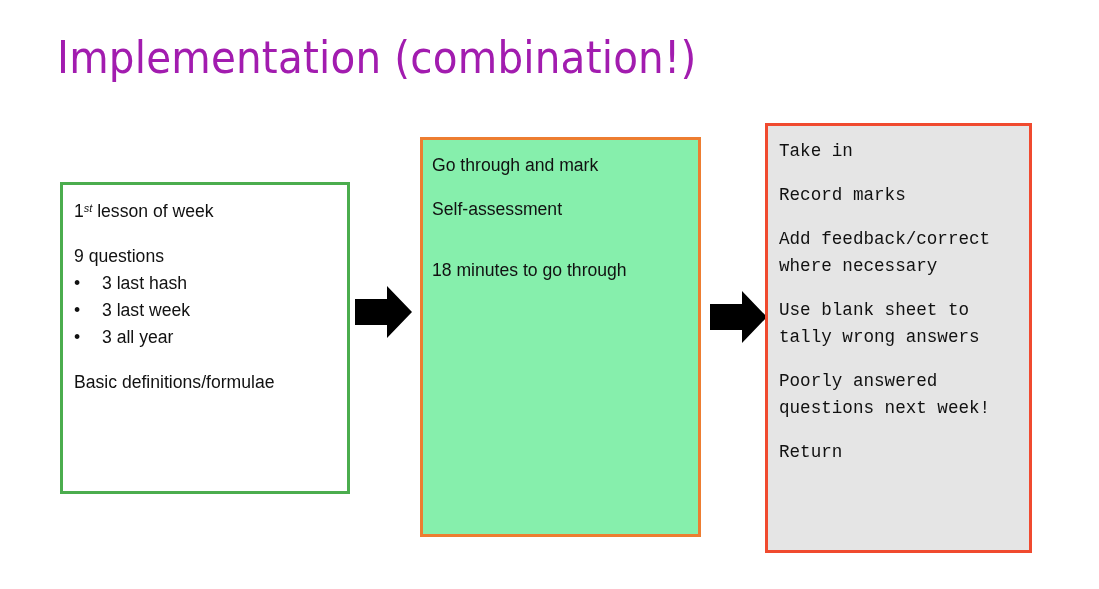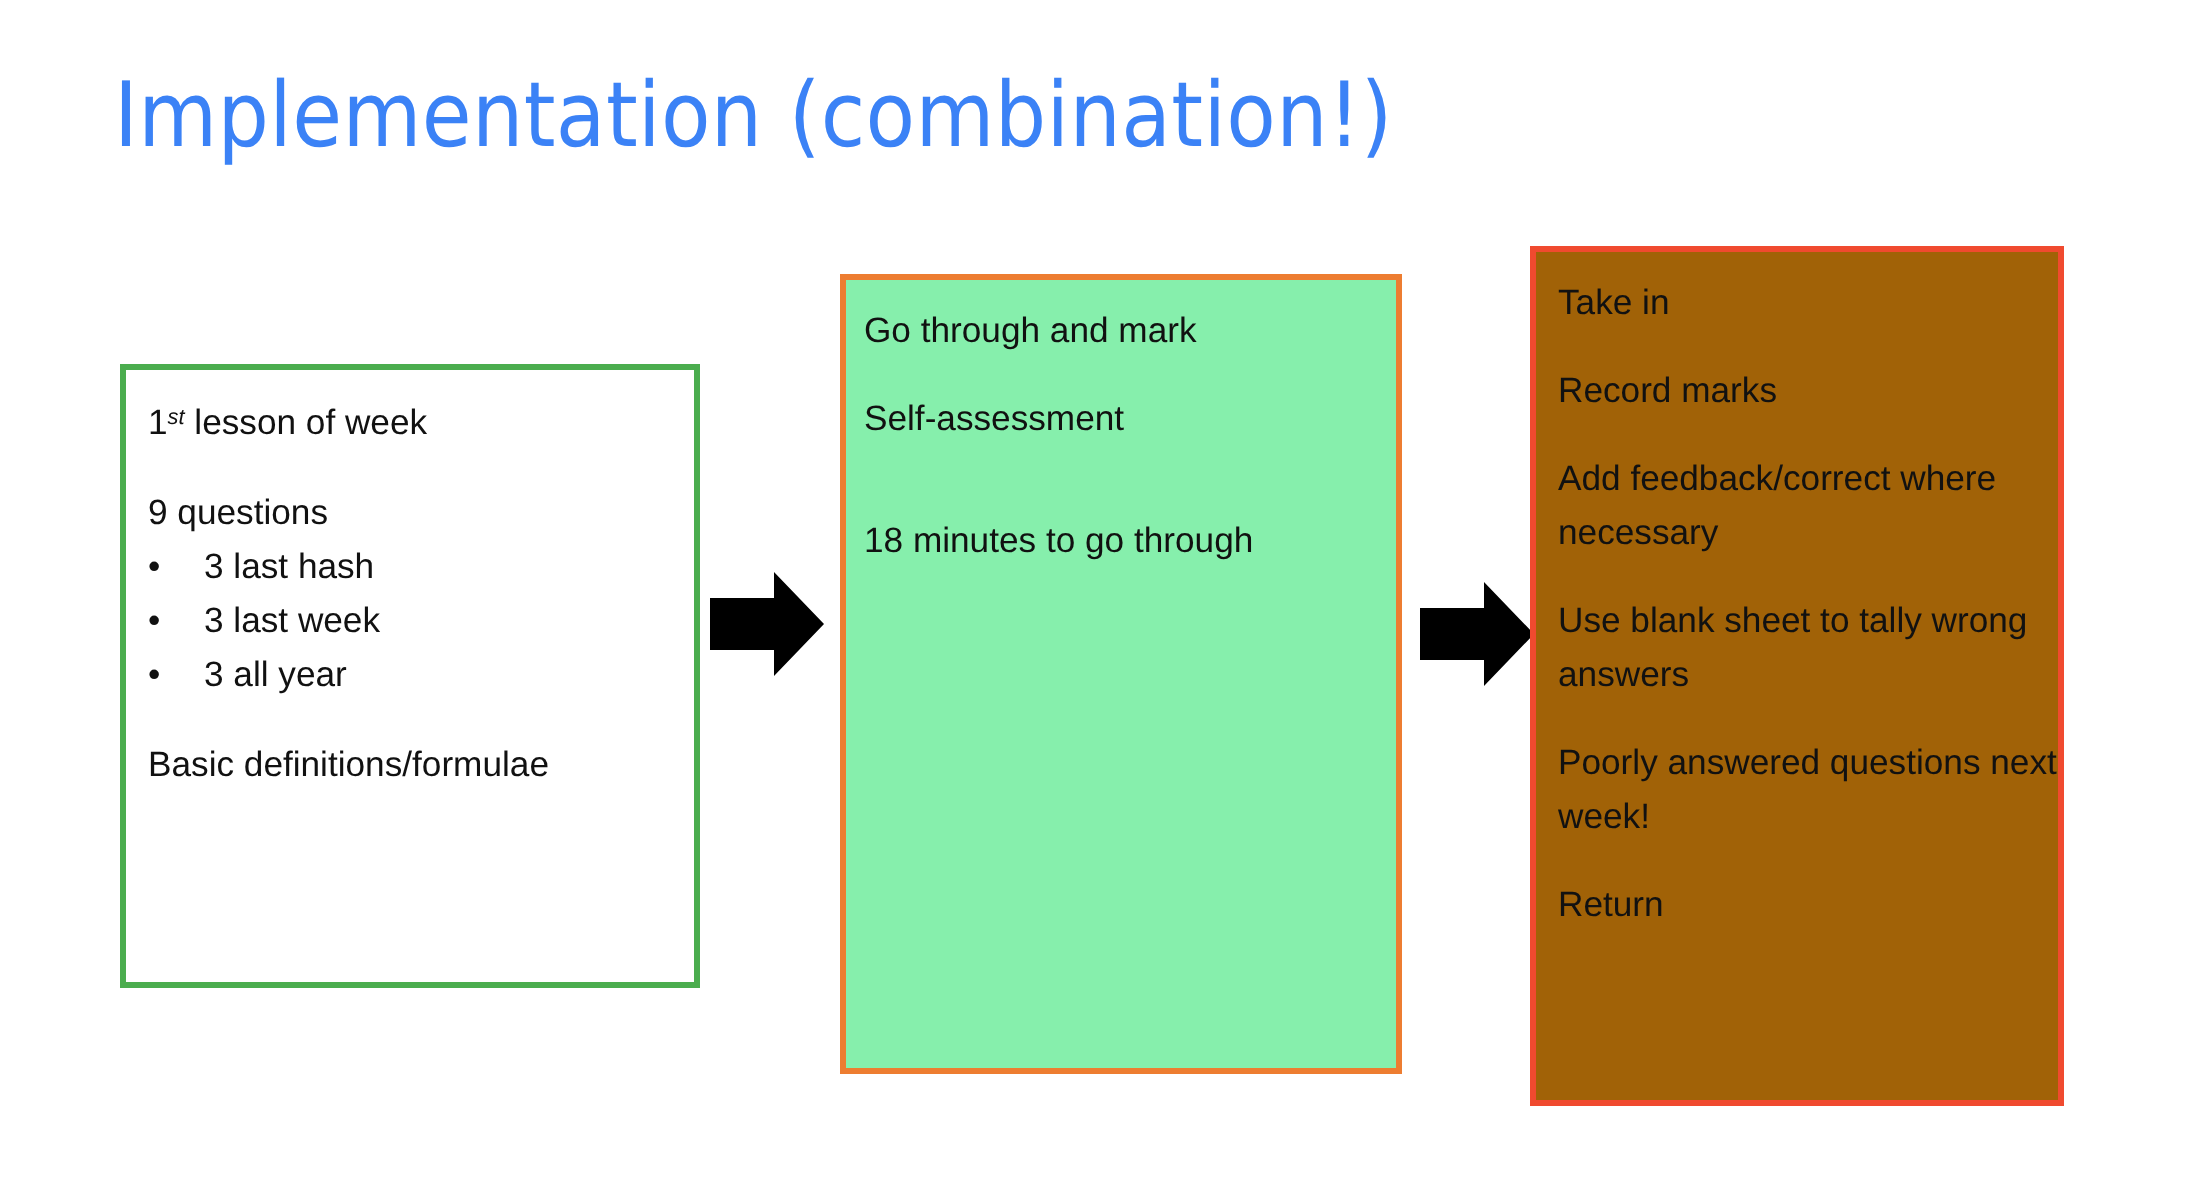--- a/index.html
+++ b/index.html
@@ -22,21 +22,21 @@
   .slide-title {
     position: absolute;
     left: 57px;
     top: 33px;
     width: 980px;
     font-family: "DejaVu Sans Condensed", "Liberation Sans Narrow", "Liberation Sans", sans-serif;
     font-size: 45px;
     font-weight: 300;
     letter-spacing: 0.2px;
     line-height: 1.12;
-    color: #3b82f6;
+    color: #a21caf;
     white-space: nowrap;
   }
 
   
   .flow-box {
     position: absolute;
     background: #ffffff;
     box-sizing: border-box;
     border-style: solid;
   }
@@ -173,21 +173,21 @@
       <span class="spacer" style="height: 17px;"></span>
     </div>
 </div>
 
 <div class="flow-arrow" id="arrow-2">
   <svg viewBox="0 0 58 54" width="58" height="54" aria-hidden="true">
     <polygon points="0,14 32,14 32,1 57,27 32,53 32,40 0,40" fill="#000000"></polygon>
   </svg>
 </div>
 
-<div class="flow-box" id="box-red" style="border-color: rgb(240, 74, 47); background: #a16207;">
+<div class="flow-box" id="box-red" style="border-color: rgb(240, 74, 47); background: #e5e5e5; font-family: Liberation Mono, monospace;">
   <div class="box-body" style="line-height: 27px;">
       <div class="box-line">Take in</div>
       <span class="spacer" style="height: 17px;"></span>
       <div class="box-line">Record marks</div>
       <span class="spacer" style="height: 17px;"></span>
       <div class="box-line wrap">Add feedback/correct where necessary</div>
       <span class="spacer" style="height: 17px;"></span>
       <div class="box-line wrap">Use blank sheet to tally wrong answers</div>
       <span class="spacer" style="height: 17px;"></span>
       <div class="box-line wrap">Poorly answered questions next week!</div>

